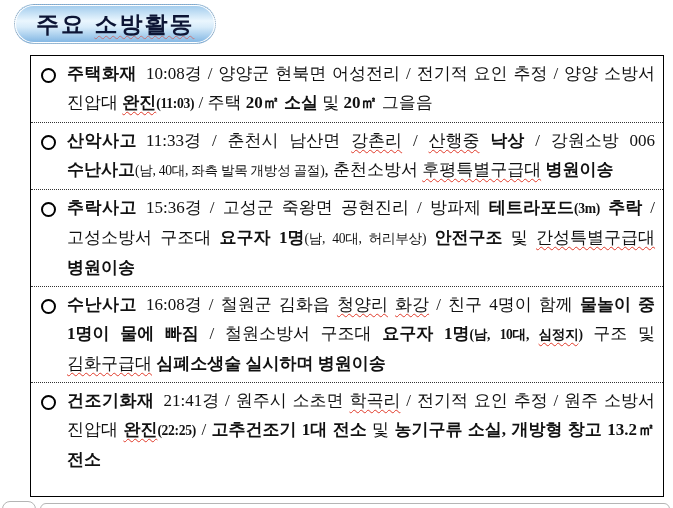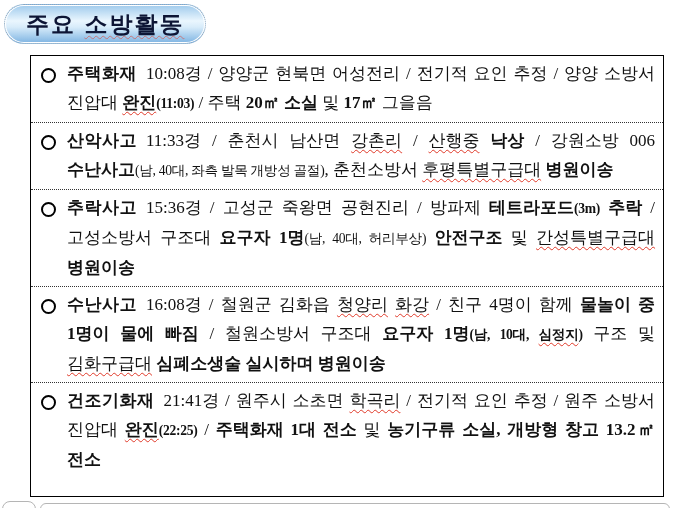--- a/index.html
+++ b/index.html
@@ -19,21 +19,21 @@
     width:673px;height:508px;
     background:#ffffff;
     font-family:"Liberation Serif","DejaVu Serif",serif;
     color:var(--text);
   }
   .page{
     position:relative;width:673px;height:508px;overflow:hidden;background:#ffffff;
   }
   
   .badge{
-    position:absolute;left:4px;top:4px;height:40px;
+    position:absolute;left:14px;top:4px;height:40px;
     display:flex;align-items:center;
     padding:12px 21px;box-sizing:border-box;
     border-radius:21px;
     border:1px dotted var(--badge-border);
     background:linear-gradient(180deg,var(--badge-top) 0%,var(--badge-mid) 42%,#d8ecfa 58%,var(--badge-bottom) 100%);
     box-shadow:0 0 0 1px #ffffff inset;
   }
   .badge .badge-text{
     font-family:"Liberation Sans","DejaVu Sans",sans-serif;
     font-size:23px;font-weight:800;letter-spacing:2px;
@@ -97,21 +97,21 @@
 <div class="page">
 
   <div class="badge">
     <span class="badge-text"><span>주요 </span><span class="f-w">소방활동</span></span>
   </div>
 
   <div class="report-box">
   <div class="item">
     <span class="bullet"></span>
     <div class="item-body">
-      <span class="item-title">주택화재</span><span><span>10:08경 / 양양군 현북면 어성전리 / 전기적 요인 추정 / 양양 소방서 진압대 </span><span class="f-b f-w">완진</span><span class="f-b f-s">(11:03)</span><span> / 주택 </span><span class="f-b">20㎡ 소실</span><span> 및 </span><span class="f-b">17㎡</span><span> 그을음</span></span>
+      <span class="item-title">주택화재</span><span><span>10:08경 / 양양군 현북면 어성전리 / 전기적 요인 추정 / 양양 소방서 진압대 </span><span class="f-b f-w">완진</span><span class="f-b f-s">(11:03)</span><span> / 주택 </span><span class="f-b">20㎡ 소실</span><span> 및 </span><span class="f-b">20㎡</span><span> 그을음</span></span>
     </div>
   </div>
 
   <div class="item">
     <span class="bullet"></span>
     <div class="item-body">
       <span class="item-title">산악사고</span><span><span>11:33경 / 춘천시 남산면 </span><span class="f-w">강촌리</span><span> / </span><span class="f-w">산행중</span><span> </span><span class="f-b">낙상</span><span> / 강원소방 006 </span><span class="f-b">수난사고</span><span class="f-s">(남, 40대, 좌측 발목 개방성 골절)</span><span>, 춘천소방서 </span><span class="f-w">후평특별구급대</span><span> </span><span class="f-b">병원이송</span></span>
     </div>
   </div>
 
@@ -125,21 +125,21 @@
   <div class="item">
     <span class="bullet"></span>
     <div class="item-body">
       <span class="item-title">수난사고</span><span><span>16:08경 / 철원군 김화읍 </span><span class="f-w">청양리</span><span> </span><span class="f-w">화강</span><span> / 친구 4명이 함께 </span><span class="f-b">물놀이 중 1명이 물에 빠짐</span><span> / 철원소방서 구조대 </span><span class="f-b">요구자 1명</span><span class="f-b f-s">(남, 10대, </span><span class="f-b f-s f-w">심정지</span><span class="f-b f-s">)</span><span> 구조 및 </span><span class="f-w">김화구급대</span><span> </span><span class="f-b">심폐소생술 실시하며 병원이송</span></span>
     </div>
   </div>
 
   <div class="item">
     <span class="bullet"></span>
     <div class="item-body">
-      <span class="item-title">건조기화재</span><span><span>21:41경 / 원주시 소초면 </span><span class="f-w">학곡리</span><span> / 전기적 요인 추정 / 원주 소방서 진압대 </span><span class="f-b f-w">완진</span><span class="f-b f-s">(22:25)</span><span> / </span><span class="f-b">주택화재 1대 전소</span><span> 및 </span><span class="f-b">농기구류 소실, 개방형 창고 13.2㎡ 전소</span></span>
+      <span class="item-title">건조기화재</span><span><span>21:41경 / 원주시 소초면 </span><span class="f-w">학곡리</span><span> / 전기적 요인 추정 / 원주 소방서 진압대 </span><span class="f-b f-w">완진</span><span class="f-b f-s">(22:25)</span><span> / </span><span class="f-b">고추건조기 1대 전소</span><span> 및 </span><span class="f-b">농기구류 소실, 개방형 창고 13.2㎡ 전소</span></span>
     </div>
   </div>
 </div>
 
   <div class="cutoff-left"></div>
   <div class="cutoff-right"></div>
 
 </div>
 
 </body></html>

